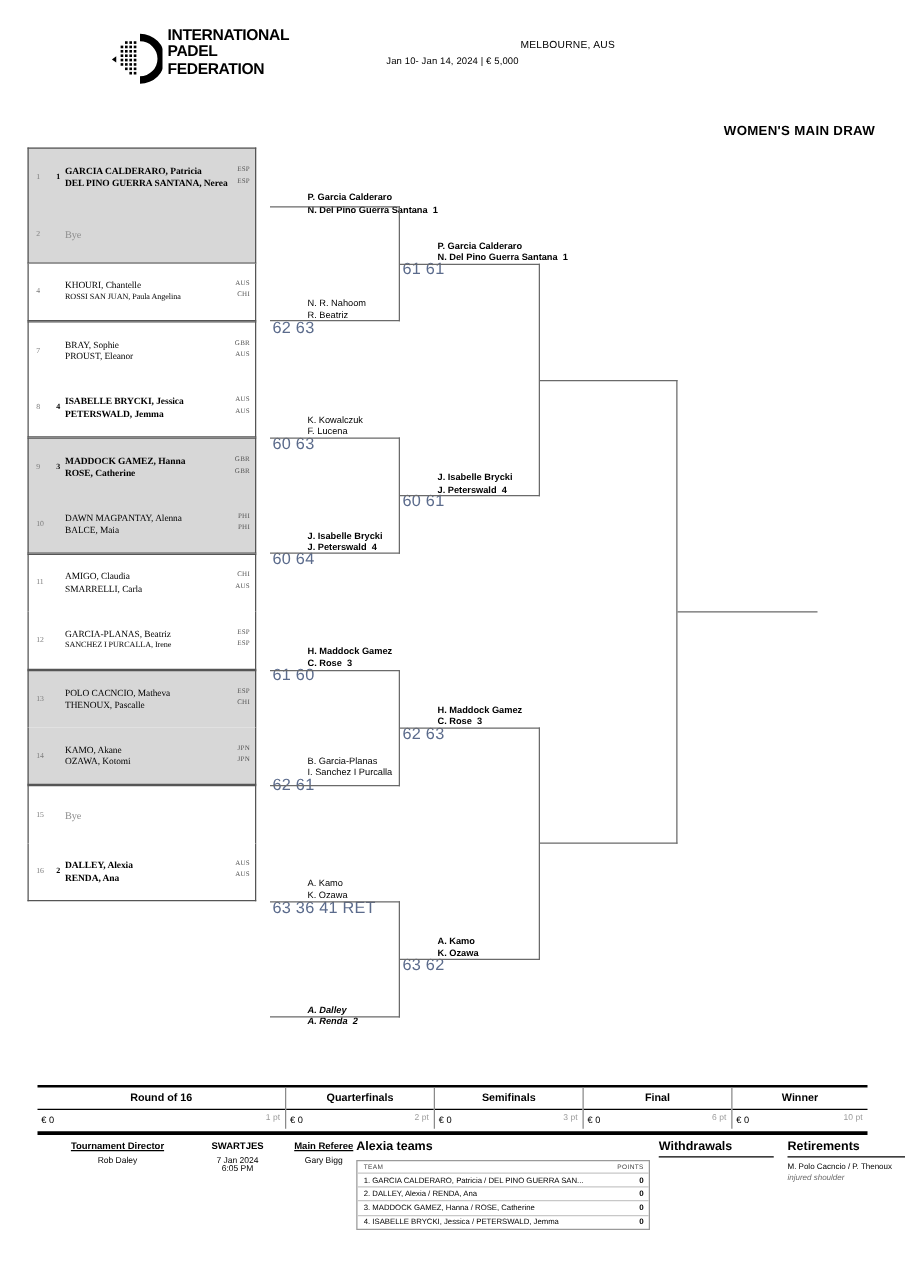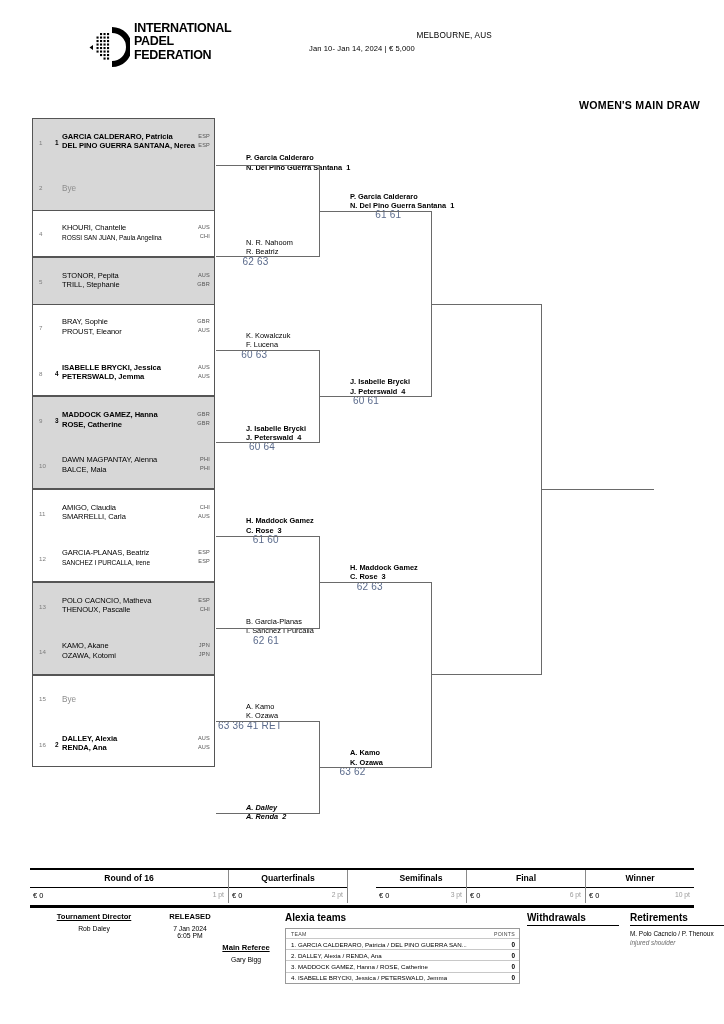--- a/index.html
+++ b/index.html
@@ -24,21 +24,21 @@
   .evt-title { font-size:12.6px; font-weight:bold; line-height:14px; letter-spacing:0.1px; }
   .evt-city  { font-size:8.2px; margin-top:4px; letter-spacing:0.2px;text-align:right; }
   .evt-dates { font-size:7.6px; margin-top:4px; letter-spacing:0.1px; }
 
   #draw-label { position:absolute; right:24px; top:99px; font-size:10.6px;
       font-weight:bold; letter-spacing:0.25px; }
 
   
   #bracket { position:absolute; left:0; top:0; width:724px; height:1024px; }
 
-  .r16-rows { position:absolute; left:32px; top:118px; width:183px; }
+  .r16-rows { position:absolute; left:22px; top:118px; width:183px;font-family:Liberation Serif, serif; }
   .r16-row {
     position:relative; height:46.4px; width:183px;
     border-left:1px solid #555; border-right:1px solid #555;
     background:#ffffff;
   }
   .r16-row.shade { background:#d7d7d7; }
   .r16-row.topline { border-top:1px solid #555; }
   .r16-row.botline { border-bottom:1px solid #555; }
 
   .seedno { position:absolute; left:6px; top:50%; transform:translateY(-50%);
@@ -54,21 +54,21 @@
   .ctry { position:absolute; right:4px; width:24px; text-align:right;
       font-size:5.6px; color:#555; letter-spacing:0.2px; }
   .ctry.a { top:50%; margin-top:-9px; }
   .ctry.b { top:50%; margin-top:0px; }
 
   
   .mbox { position:absolute; border:1px solid #6a6a6a; border-left:none; }
   .mlabel { position:absolute; line-height:9.4px; }
   .ml { font-size:7.4px; white-space:nowrap;margin-left:28px; }
   .ml.bold { font-weight:bold; }
-  .score { font-size:10px; color:#5b6b8c; white-space:nowrap; letter-spacing:0.2px;text-align:center; }
+  .score { font-size:13px; color:#5b6b8c; white-space:nowrap; letter-spacing:0.2px; }
   .hline { position:absolute; height:0; border-top:1px solid #6a6a6a; }
 
   
   #pts { position:absolute; left:30px; top:868px; width:664px; }
   #pts .rulebar { height:2px; background:#000; width:664px; }
   #pts-grid { display:flex; width:664px; }
   .pcol { position:relative; }
   .pcol .phead { text-align:center; font-size:8.6px; font-weight:bold;
       padding:3px 0 4px 0; border-bottom:1px solid #000; }
   .pcol .pbody { display:flex; justify-content:space-between;
@@ -176,29 +176,20 @@
       </div>
       <div class="r16-row botline">
         <span class="seedno">4</span>
         <span class="names">
           <div class="nm">KHOURI, Chantelle</div>
           <div class="nm small">ROSSI SAN JUAN, Paula Angelina</div>
         </span>
         <span class="ctry a">AUS</span>
         <span class="ctry b">CHI</span>
       </div>
-      <div class="r16-row shade topline">
-        <span class="seedno">5</span>
-        <span class="names">
-          <div class="nm">STONOR, Pepita</div>
-          <div class="nm">TRILL, Stephanie</div>
-        </span>
-        <span class="ctry a">AUS</span>
-        <span class="ctry b">GBR</span>
-      </div>
       <div class="r16-row topline">
         <span class="seedno">7</span>
         <span class="names">
           <div class="nm">BRAY, Sophie</div>
           <div class="nm">PROUST, Eleanor</div>
         </span>
         <span class="ctry a">GBR</span>
         <span class="ctry b">AUS</span>
       </div>
       <div class="r16-row botline">
@@ -299,21 +290,21 @@
       <div class="mlabel" style="left: 218px; top: 423.6px;">
         <div class="ml bold">J. Isabelle Brycki</div>
         <div class="ml bold">J. Peterswald&nbsp;&nbsp;4</div>
         <div class="score">60 64</div>
       </div>
       <div class="mlabel" style="left: 218px; top: 516.4px;">
         <div class="ml bold">H. Maddock Gamez</div>
         <div class="ml bold">C. Rose&nbsp;&nbsp;3</div>
         <div class="score">61 60</div>
       </div>
-      <div class="mlabel" style="left: 218px; top: 617px;">
+      <div class="mlabel" style="left: 218px; top: 604px;">
         <div class="ml">B. Garcia-Planas</div>
         <div class="ml">I. Sanchez I Purcalla</div>
         <div class="score">62 61</div>
       </div>
       <div class="mlabel" style="left: 218px; top: 702px;">
         <div class="ml">A. Kamo</div>
         <div class="ml">K. Ozawa</div>
         <div class="score">63 36 41 RET</div>
       </div>
       <div class="mlabel" style="left: 218px; top: 802.7px; font-style: italic;">
@@ -365,21 +356,21 @@
           <span class="pts">1 pt</span>
         </div>
       </div>
       <div class="pcol" style="width: 119px;">
         <div class="phead">Quarterfinals</div>
         <div class="pbody">
           <span>€ 0</span>
           <span class="pts">2 pt</span>
         </div>
       </div>
-      <div class="pcol" style="width: 119px; padding-left: 28px;">
+      <div class="pcol" style="width: 119px;">
         <div class="phead">Semifinals</div>
         <div class="pbody">
           <span>€ 0</span>
           <span class="pts">3 pt</span>
         </div>
       </div>
       <div class="pcol" style="width: 119px;">
         <div class="phead">Final</div>
         <div class="pbody">
           <span>€ 0</span>
@@ -396,25 +387,25 @@
     </div>
   <div class="botbar"></div>
 </div>
 
 <div id="footer">
   <div class="fcol" style="left:14px; width:100px;">
     <div class="fhead">Tournament Director</div>
     <div class="fval">Rob Daley</div>
   </div>
   <div class="fcol" style="left:122px; width:76px;">
-    <div class="fhead" style="text-decoration:none;">RELEASED</div>
+    <div class="fhead" style="text-decoration:none;">SWARTJES</div>
     <div class="fval">7 Jan 2024</div>
     <div class="fval2">6:05 PM</div>
   </div>
-  <div class="fcol" style="left:164px; width:104px;margin-top:31px;">
+  <div class="fcol" style="left:177px; width:104px;">
     <div class="fhead">Main Referee</div>
     <div class="fval">Gary Bigg</div>
   </div>
 
   <div id="seeded">
     <div class="bighead">Alexia teams</div>
     <div id="seedtbl">
       <div class="hrow">
         <span>TEAM</span>
         <span>POINTS</span>

